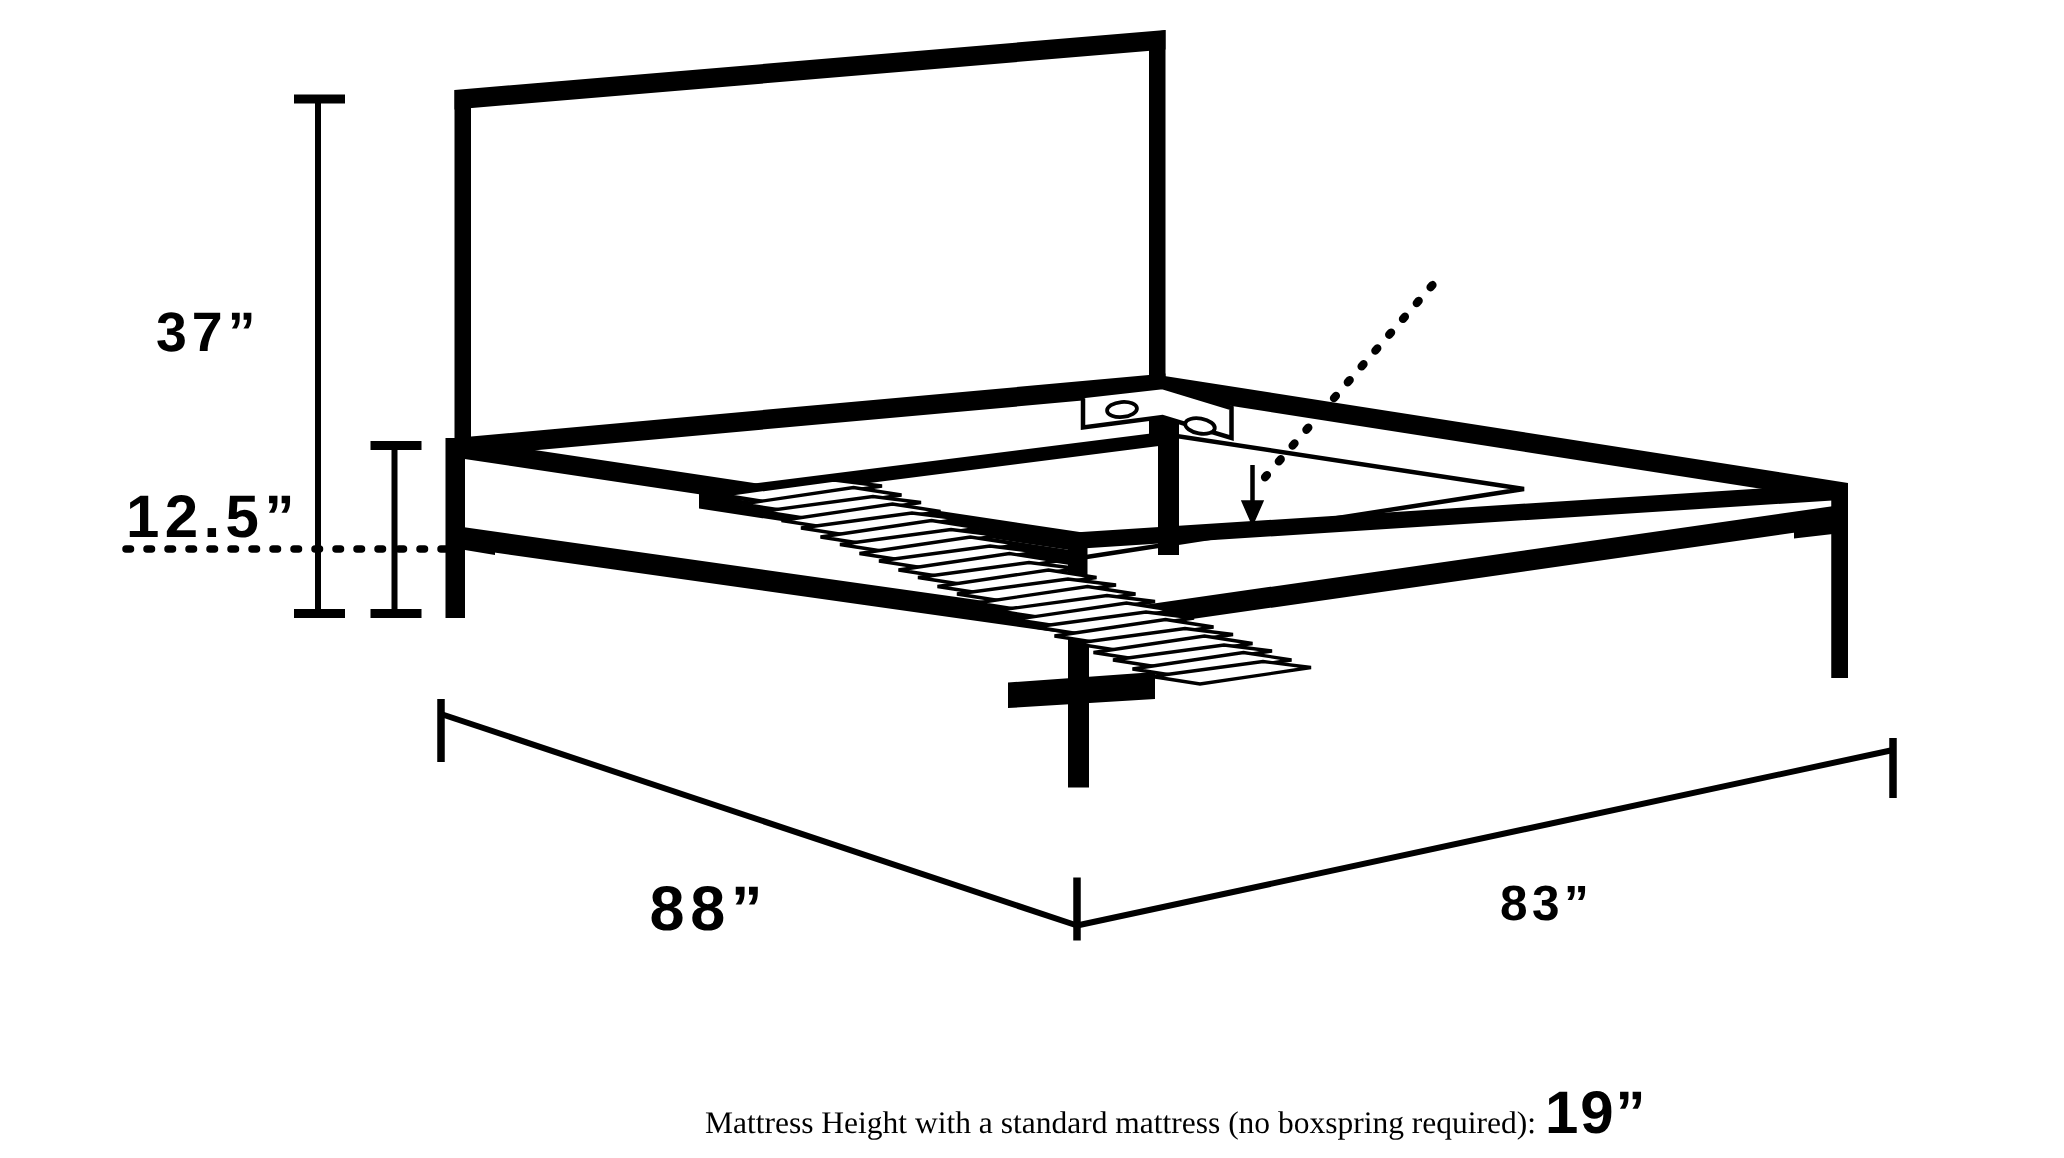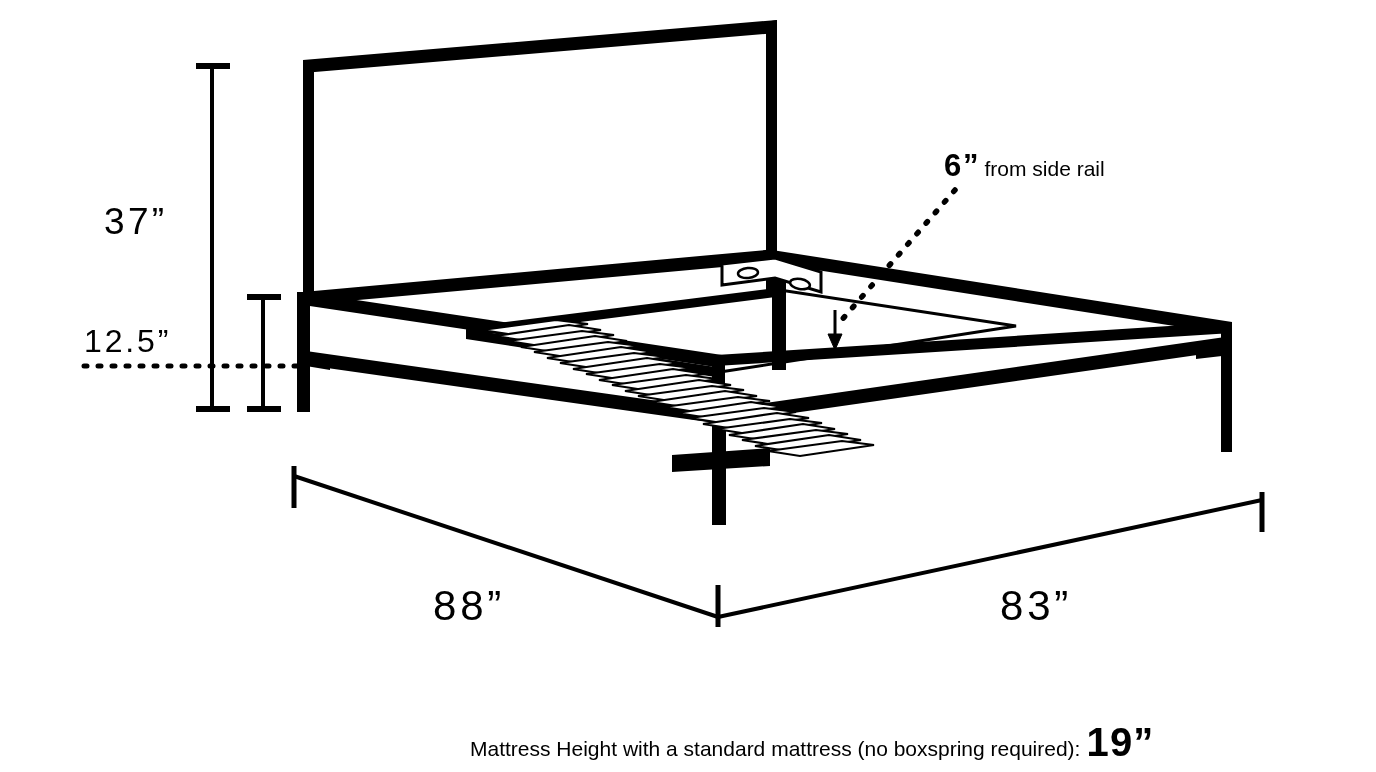--- a/index.html
+++ b/index.html
@@ -25,45 +25,45 @@
     position: absolute;
     left: 0;
     top: 0;
     width: 1376px;
     height: 772px;
     display: block;
   }
   .dim-label {
     position: absolute;
     font-family: "Liberation Sans", sans-serif;
-    font-weight: normal;
+    font-weight: bold;
     color: #000000;
     white-space: nowrap;
     letter-spacing: 0.09em;
     line-height: 1;
   }
   .dim-37 {
     left: 104px;
     top: 203px;
     font-size: 37px;
   }
   .dim-125 {
     left: 84px;
     top: 325px;
-    font-size: 32px;
+    font-size: 40px;
   }
   .dim-88 {
     left: 433px;
     top: 585px;
     font-size: 42px;
   }
   .dim-83 {
     left: 1000px;
     top: 585px;
-    font-size: 42px;
+    font-size: 33px;
   }
   .callout {
     position: absolute;
     left: 944px;
     top: 150px;
     white-space: nowrap;
     line-height: 1;
   }
   .callout .callout-value {
     font-family: "Liberation Sans", sans-serif;
@@ -80,21 +80,21 @@
     padding-left: 4px;
   }
   .caption {
     position: absolute;
     left: 470px;
     top: 722px;
     white-space: nowrap;
     line-height: 1;
   }
   .caption .caption-text {
-    font-family: Liberation Sans, sans-serif;
+    font-family: Liberation Serif, serif;
     font-weight: normal;
     font-size: 21px;
     vertical-align: baseline;
     text-align: right;
   }
   .caption .caption-value {
     font-family: "Liberation Sans", sans-serif;
     font-weight: bold;
     font-size: 40px;
     vertical-align: baseline;
@@ -239,21 +239,18 @@
   </svg>
 
   <div class="dim-label dim-37">37”</div>
 
   <div class="dim-label dim-125">12.5”</div>
 
   <div class="dim-label dim-88">88”</div>
 
   <div class="dim-label dim-83">83”</div>
 
-  <div class="callout">
-    <span class="callout-value">6”</span><span class="callout-text">from side rail</span>
-  </div>
 
   <div class="caption">
     <span class="caption-text">Mattress Height with a standard mattress (no boxspring required):</span><span class="caption-value">19”</span>
   </div>
 
 </div>
 
 </body></html>

